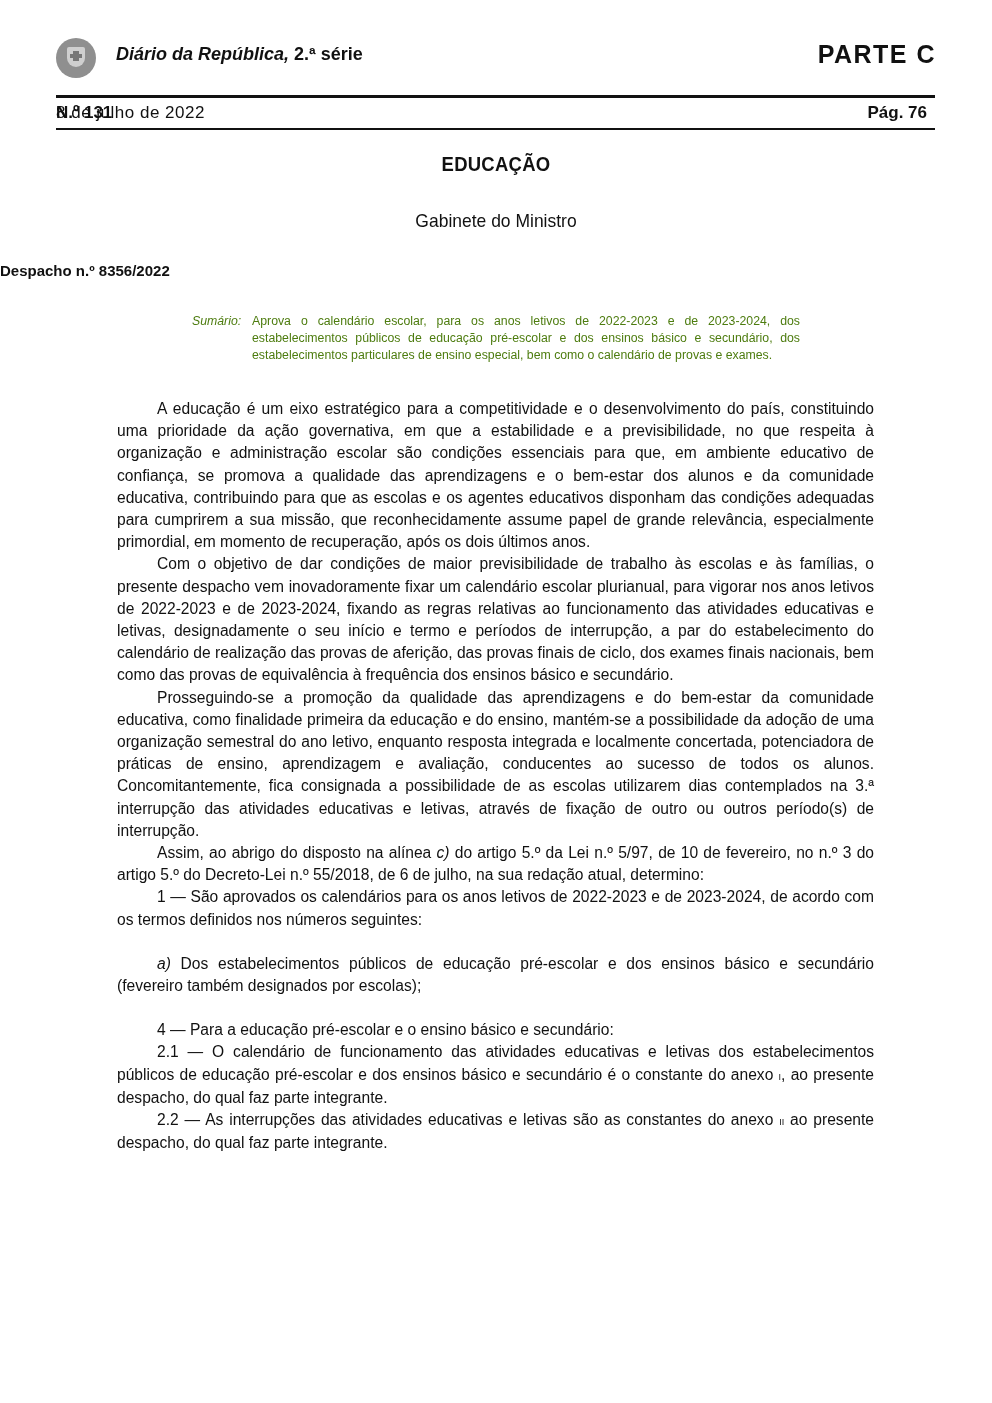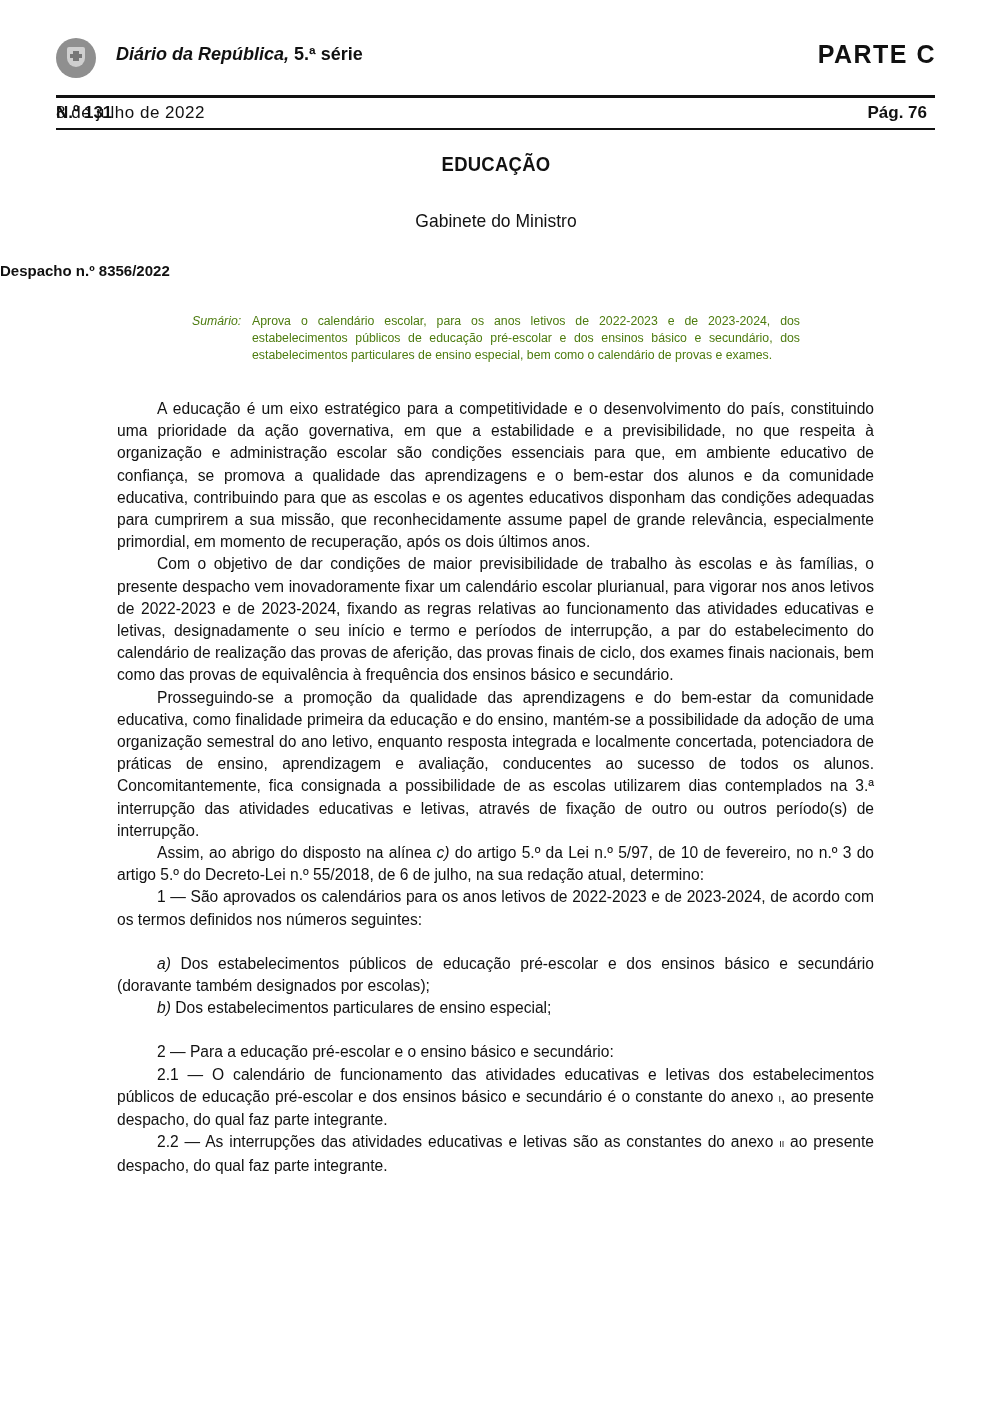--- a/index.html
+++ b/index.html
@@ -40,21 +40,21 @@
 </style>
 </head>
 <body>
 
 <div class="page">
 
   <div class="masthead">
     <div class="emblem">
         <div class="shield"></div>
       </div>
-    <div class="journal-title"><i>Diário da República,</i><span> 5.ª série</span></div>
+    <div class="journal-title"><i>Diário da República,</i><span> 2.ª série</span></div>
     <div class="parte">PARTE C</div>
   </div>
 
   <div class="rule top"></div>
   <div class="infobar">
     <span class="num">N.º 131</span>
     <span class="date">8 de julho de 2022</span>
     <span class="pag">Pág. 76</span>
   </div>
   <div class="rule bottom"></div>
@@ -67,20 +67,19 @@
     <span class="lbl">Sumário:</span>
     <div class="txt">Aprova o calendário escolar, para os anos letivos de 2022-2023 e de 2023-2024, dos estabelecimentos públicos de educação pré-escolar e dos ensinos básico e secundário, dos estabelecimentos particulares de ensino especial, bem como o calendário de provas e exames.</div>
   </div>
 
   <div class="body">
     <p>A educação é um eixo estratégico para a competitividade e o desenvolvimento do país, constituindo uma prioridade da ação governativa, em que a estabilidade e a previsibilidade, no que respeita à organização e administração escolar são condições essenciais para que, em ambiente educativo de confiança, se promova a qualidade das aprendizagens e o bem-estar dos alunos e da comunidade educativa, contribuindo para que as escolas e os agentes educativos disponham das condições adequadas para cumprirem a sua missão, que reconhecidamente assume papel de grande relevância, especialmente primordial, em momento de recuperação, após os dois últimos anos.</p>
     <p>Com o objetivo de dar condições de maior previsibilidade de trabalho às escolas e às famílias, o presente despacho vem inovadoramente fixar um calendário escolar plurianual, para vigorar nos anos letivos de 2022-2023 e de 2023-2024, fixando as regras relativas ao funcionamento das atividades educativas e letivas, designadamente o seu início e termo e períodos de interrupção, a par do estabelecimento do calendário de realização das provas de aferição, das provas finais de ciclo, dos exames finais nacionais, bem como das provas de equivalência à frequência dos ensinos básico e secundário.</p>
     <p>Prosseguindo-se a promoção da qualidade das aprendizagens e do bem-estar da comunidade educativa, como finalidade primeira da educação e do ensino, mantém-se a possibilidade da adoção de uma organização semestral do ano letivo, enquanto resposta integrada e localmente concertada, potenciadora de práticas de ensino, aprendizagem e avaliação, conducentes ao sucesso de todos os alunos. Concomitantemente, fica consignada a possibilidade de as escolas utilizarem dias contemplados na 3.ª interrupção das atividades educativas e letivas, através de fixação de outro ou outros período(s) de interrupção.</p>
     <p><span>Assim, ao abrigo do disposto na alínea </span><i>c)</i><span> do artigo 5.º da Lei n.º 5/97, de 10 de fevereiro, no n.º 3 do artigo 5.º do Decreto-Lei n.º 55/2018, de 6 de julho, na sua redação atual, determino:</span></p>
     <p>1 — São aprovados os calendários para os anos letivos de 2022-2023 e de 2023-2024, de acordo com os termos definidos nos números seguintes:</p>
-    <p class="gap"><i>a)</i><span> Dos estabelecimentos públicos de educação pré-escolar e dos ensinos básico e secundário (doravante também designados por escolas);</span></p>
-    <p><i>b)</i><span> Dos estabelecimentos particulares de ensino especial;</span></p>
-    <p class="gap">2 — Para a educação pré-escolar e o ensino básico e secundário:</p>
+    <p class="gap"><i>a)</i><span> Dos estabelecimentos públicos de educação pré-escolar e dos ensinos básico e secundário (fevereiro também designados por escolas);</span></p>
+    <p class="gap">4 — Para a educação pré-escolar e o ensino básico e secundário:</p>
     <p><span>2.1 — O calendário de funcionamento das atividades educativas e letivas dos estabelecimentos públicos de educação pré-escolar e dos ensinos básico e secundário é o constante do anexo </span><span class="sc">i</span><span>, ao presente despacho, do qual faz parte integrante.</span></p>
     <p><span>2.2 — As interrupções das atividades educativas e letivas são as constantes do anexo </span><span class="sc">ii</span><span> ao presente despacho, do qual faz parte integrante.</span></p>
   </div>
 
 </div>
 
 </body></html>

